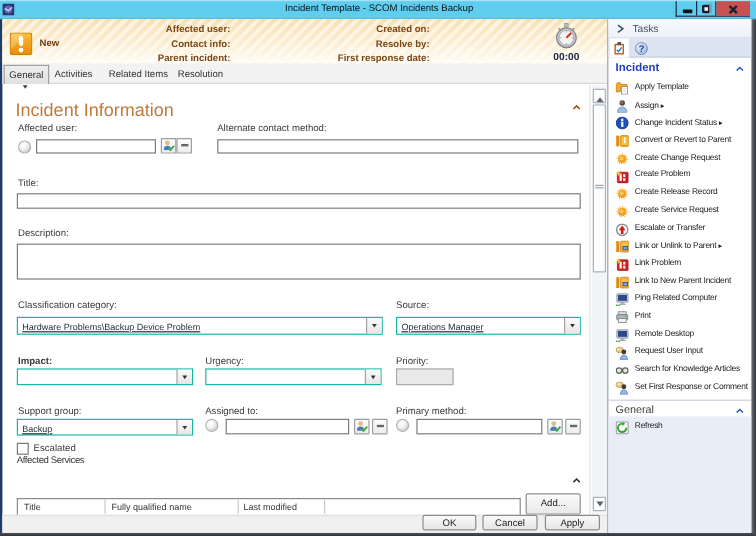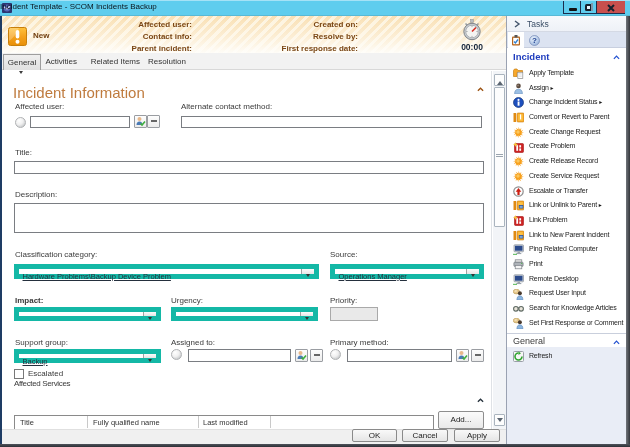--- a/index.html
+++ b/index.html
@@ -1,41 +1,41 @@
 <!DOCTYPE html>
 <html><head>
 <meta charset="utf-8">
 <style>
 * { margin:0; padding:0; box-sizing:border-box; }
 html,body { width:630px; height:447px; overflow:hidden; }
 body { font-family:"Liberation Sans", sans-serif; position:relative; background:#fff; }
 .abs { position:absolute; }
 .lbl { position:absolute; font-size:8px; color:#3a3a3a; white-space:nowrap; }
 .inp { position:absolute; background:#fff; border:1px solid #7a7d82; }
-.combo { position:absolute; background:#fff; border:5px solid #14b8a6; }
+.combo { position:absolute; background:#fff; border:1px solid #14b8a6; }
 .combo .btn { position:absolute; right:0; top:0; bottom:0; width:13px; border-left:1px solid #a2a2a2; background:linear-gradient(#fbfbfb,#e6e6e6); }
 .combo .btn:after { content:""; position:absolute; left:3.5px; top:5px; border:2.5px solid transparent; border-top:3.5px solid #333; }
 .combo .txt { position:absolute; left:3.5px; top:2.5px; font-size:7.5px; color:#242f3d; text-decoration:underline; white-space:nowrap; }
 .sphere { position:absolute; width:11px; height:11px; border-radius:50%; background:radial-gradient(circle at 35% 30%, #ffffff 0%, #f0f0f0 45%, #c9cbcd 80%, #abadaf 100%); border:1px solid #b0b2b4; }
 .sqbtn { position:absolute; width:13px; height:13px; background:linear-gradient(#fdfdfd,#ececec); border:1px solid #9a9da2; border-radius:1px; }
 .chev { position:absolute; width:7px; height:7px; }
 .titem { position:absolute; left:529px; font-size:7px; letter-spacing:-0.2px; color:#1c1c1c; white-space:nowrap; }
 .ticon { position:absolute; left:513px; width:11px; height:11px; }
 </style>
 </head>
 <body>
 
 <div class="abs" style="left:0;top:0;width:630px;height:16px;background:#5fcdee;border-top:1px solid #a5e2f6;border-bottom:1px solid #58b9d6;"></div>
 <div class="abs" style="left:0;top:3px;width:10px;height:10px;"></div>
 <svg class="abs" style="left:2px;top:3px" width="10" height="10">
     <rect x="0" y="0" width="10" height="10" rx="1" fill="#2c3570"></rect>
     <circle cx="5" cy="5" r="3.4" fill="#5a67b8"></circle>
     <path d="M2 4 L5 6 L8 3" stroke="#cdd2f0" stroke-width="1.2" fill="none"></path>
   </svg>
-<div class="abs" style="left:0;top:2px;width:600px;text-align:left;font-size:8px;color:#0b141c;">Incident Template - SCOM Incidents Backup</div>
+<div class="abs" style="left:16px;top:2px;width:600px;text-align:center;font-size:8px;color:#0b141c;">Incident Template - SCOM Incidents Backup</div>
 
 <div class="abs" style="left:563px;top:1px;width:62px;height:13px;border-left:1px solid #1b2d4c;border-bottom:1px solid #1b2d4c;display:flex;">
   <div style="width:17px;border-right:1px solid #1b2d4c;position:relative;">
       <div style="position:absolute;left:4.5px;top:7px;width:8px;height:2.5px;background:#111;border-radius:1px;"></div>
     </div>
   <div style="width:15.5px;border-right:1px solid #1b2d4c;position:relative;">
     <div style="position:absolute;left:4px;top:3px;width:7px;height:7px;border-radius:1.5px;background:#16202c;"></div>
     <div style="position:absolute;left:6px;top:5px;width:3px;height:3px;background:#e8f4fa;"></div>
     <div style="position:absolute;left:9.5px;top:2px;width:2.5px;height:8px;background:#7f99ad;"></div>
   </div>

